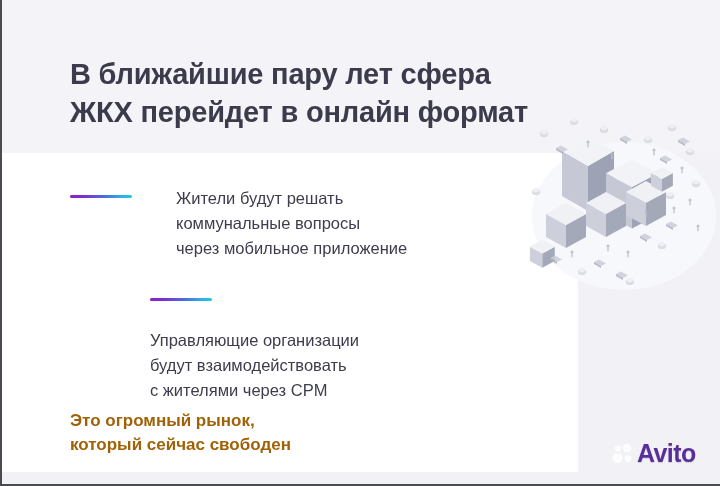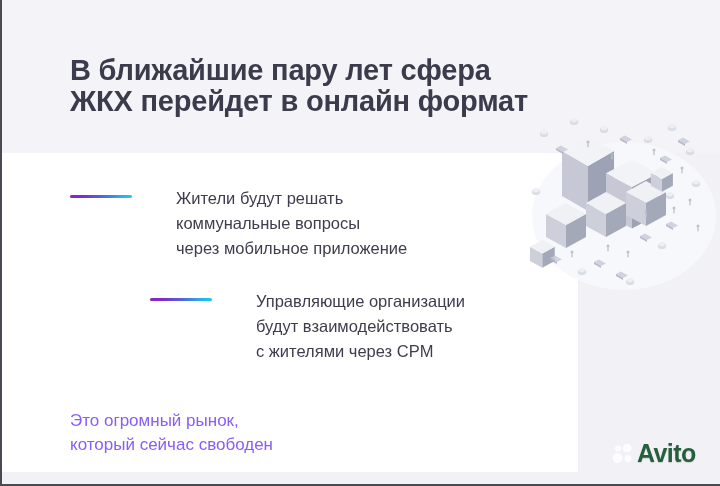--- a/index.html
+++ b/index.html
@@ -54,35 +54,35 @@
 
   
   .headline {
     position: absolute;
     left: 70px; top: 36px;
     width: 590px;
     z-index: 12;
     color: #3b3b4c;
     font-size: 29px;
     font-weight: bold;
-    line-height: 31px;
+    line-height: 38px;
     letter-spacing: -0.2px;
     white-space: pre-line;
   }
 
   
   .bullet {
     position: absolute;
     z-index: 12;
     display: flex;
     align-items: flex-start;
     gap: 27px;
   }
   .bullet-1 { left: 70px; top: 186px; }
-  .bullet-2 { left: 150px; top: 289px; }
+  .bullet-2 { left: 150px; top: 289px; flex-direction: column; }
 
   .dash {
     flex: 0 0 auto;
     width: 62px;
     height: 3px;
     margin-top: 9px;
     margin-right: 17px;
     border-radius: 2px;
     background: linear-gradient(90deg, #8d22c9 0%, #7a2fcf 22%, #4b6ddd 55%, #29b4e6 85%, #23c6ea 100%);
   }
@@ -92,23 +92,23 @@
     line-height: 25px;
     font-weight: normal;
     white-space: pre-line;
   }
 
   
   .closing {
     position: absolute;
     left: 70px; top: 409px;
     z-index: 12;
-    color: #8b5cf6;
+    color: #a16207;
     font-size: 17px;
-    font-weight: normal;
+    font-weight: bold;
     line-height: 24px;
     white-space: pre-line;
   }
 
   
   .city {
     position: absolute;
     left: 520px; top: 96px;
     width: 200px; height: 215px;
     z-index: 5;
@@ -120,21 +120,21 @@
   .watermark {
     position: absolute;
     left: 612px; top: 441px;
     z-index: 20;
     display: flex;
     align-items: center;
     opacity: 0.92;
   }
   .wm-dots { width: 22px; height: 22px; margin-right: 3px; }
   .wm-text {
-    color: #14532d;
+    color: #4c1d95;
     font-size: 25px;
     font-weight: bold;
     line-height: 25px;
     letter-spacing: -0.6px;
     text-shadow: 0 1px 1px rgba(120,120,135,0.30);
   }
 </style>
 </head>
 <body>
 

